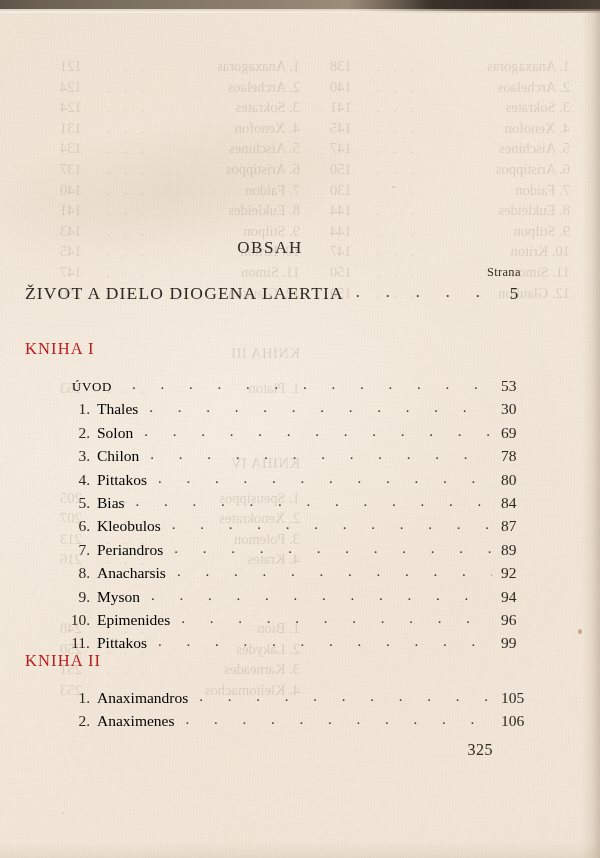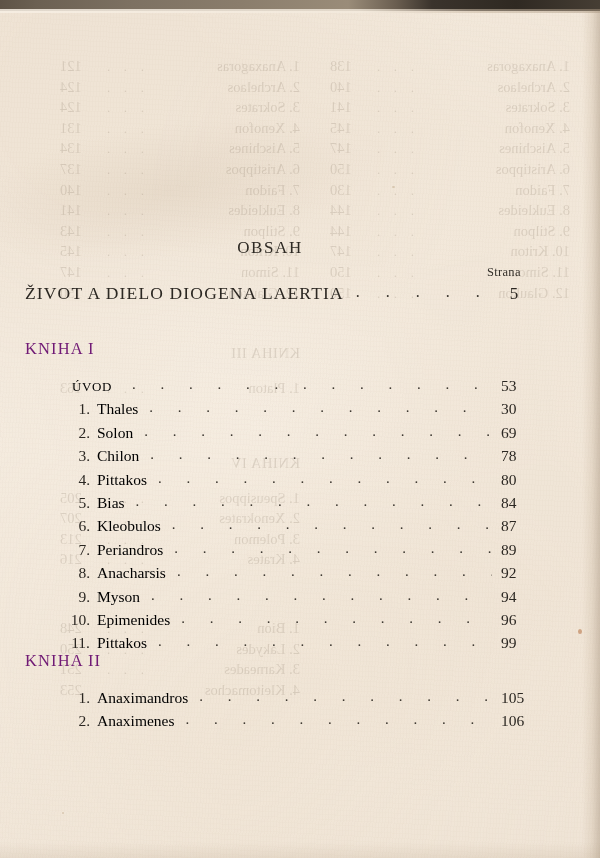--- a/index.html
+++ b/index.html
@@ -171,21 +171,21 @@
     text-align: center;
     font-size: 17px;
     color: #2b2722;
   }
 
   .book-head {
     position: absolute;
     left: 25px;
     font-size: 16.5px;
     letter-spacing: 1.1px;
-    color: #701a75;
+    color: #b91c1c;
   }
   #kniha1 { top: 339px; }
   #kniha2 { top: 651px; }
 
   .toc {
     position: absolute;
     left: 25px;
     width: 510px;
   }
   #toc-1 { top: 377px; }
@@ -547,19 +547,20 @@
           <span class="r-page">105</span>
         </div>
         <div class="toc-row item-row">
           <span class="r-num">2.</span>
           <span class="r-label">Anaximenes</span>
           <span class="r-dots">. . . . . . . . . . . . . . . . . . . . . . . . . . . . . . . . . . . . . .</span>
           <span class="r-page">106</span>
         </div>
       </div>
 
+    <div class="folio">325</div>
   </div>
 
   <div class="scan-edge-right"></div>
   <div class="scan-edge-bottom"></div>
   <div class="scan-edge-top"></div>
   <div class="scan-edge-top-hi"></div>
 </div>
 
 </body></html>

